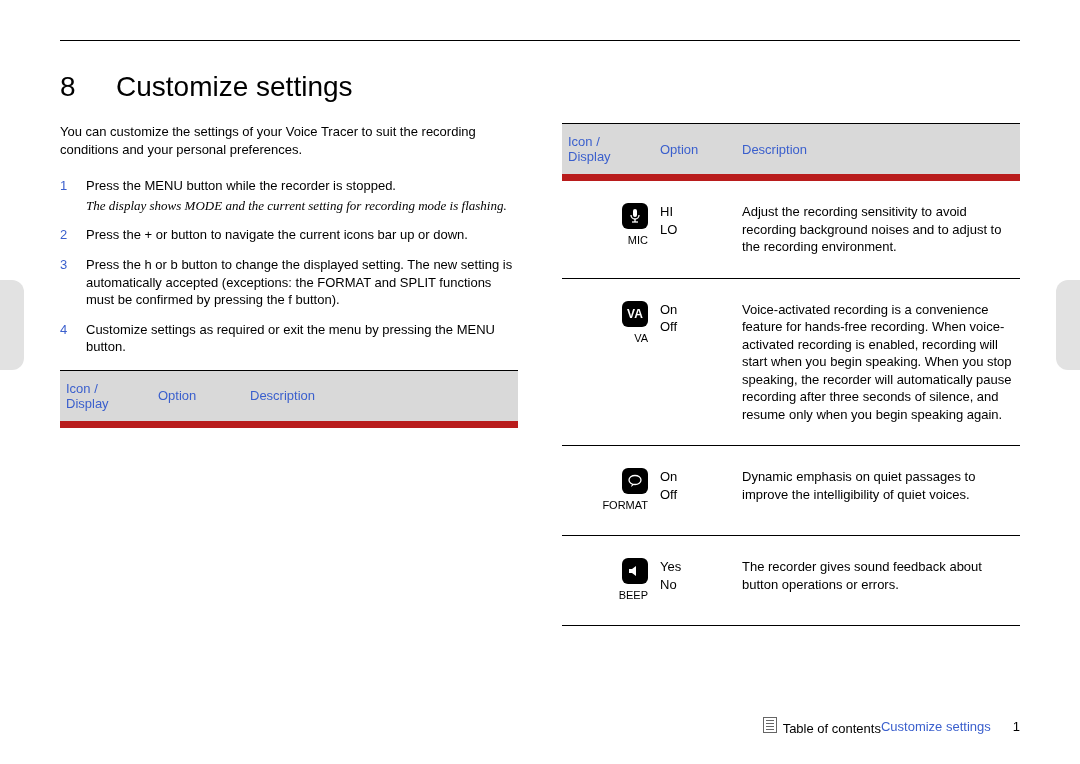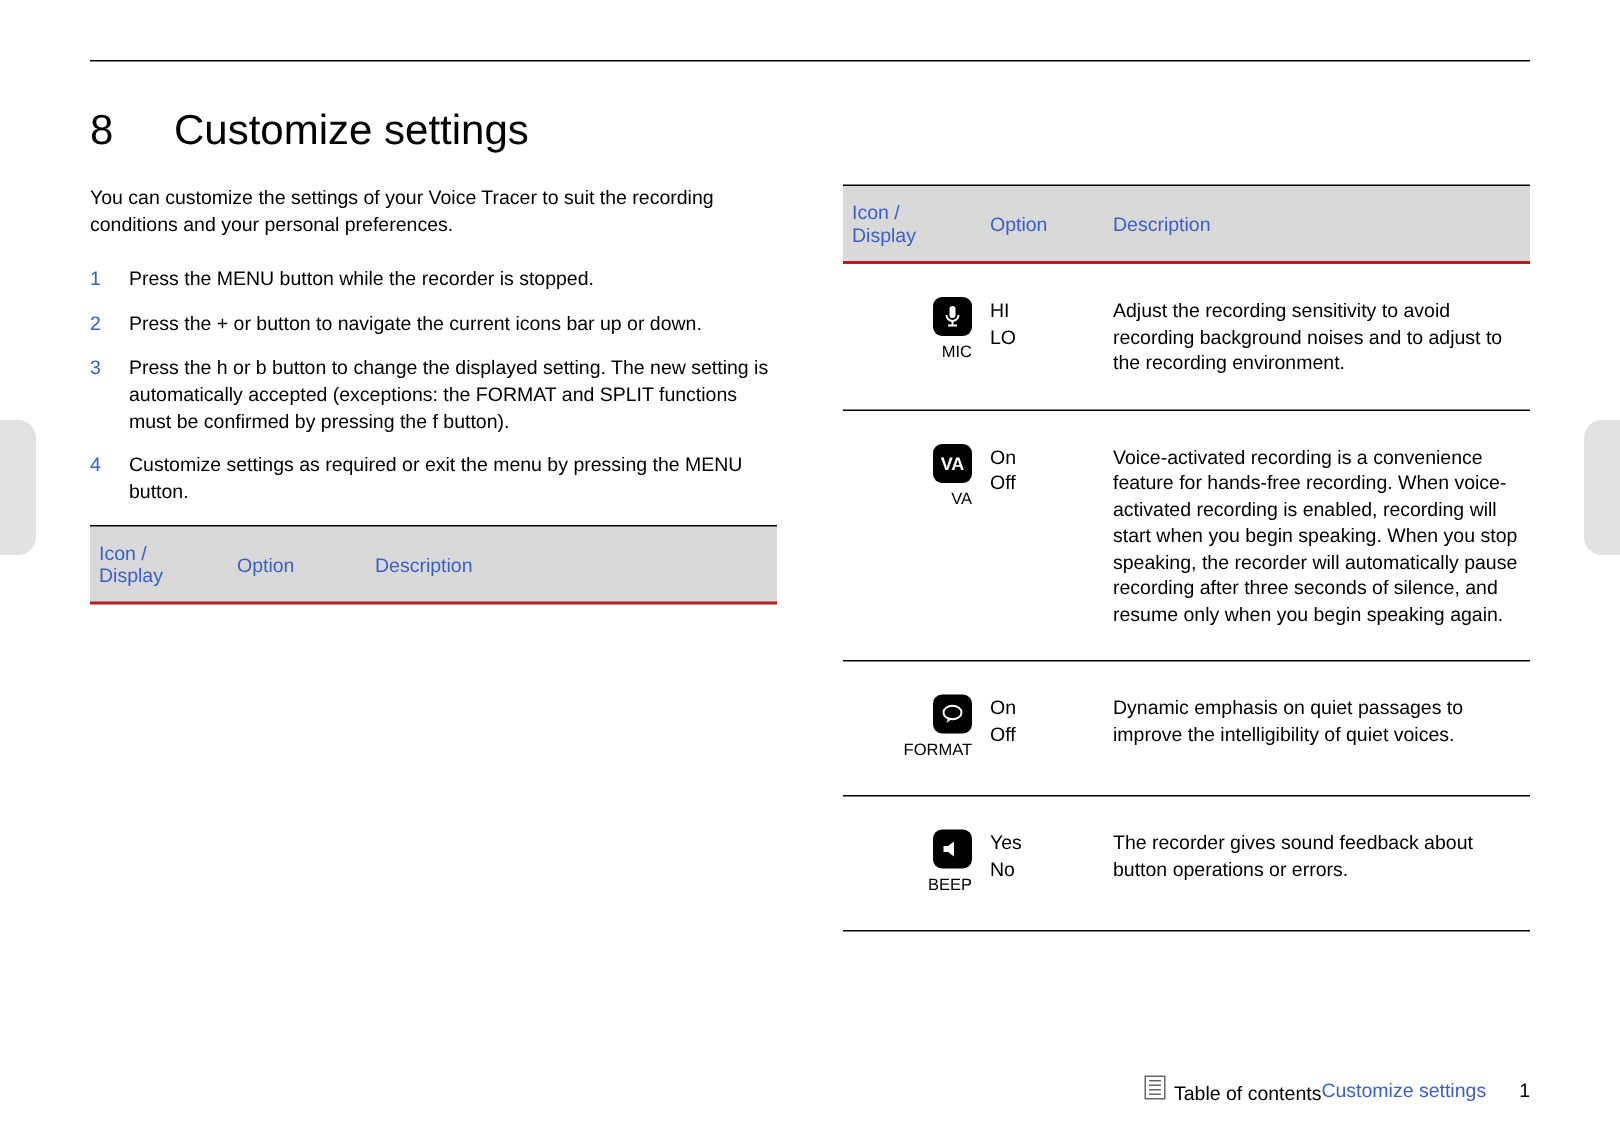--- a/index.html
+++ b/index.html
@@ -69,21 +69,21 @@
     margin-top: 14px;
     font-size: 13px;
   }
   table.opts th {
     background: #d9d9d9;
     color: #3a5fcd;
     font-weight: normal;
     text-align: left;
     padding: 10px 6px;
     border-top: 1px solid #000;
-    border-bottom: 2px solid #b91c1c;
+    border-bottom: 7px solid #b91c1c;
     vertical-align: middle;
   }
   table.opts td {
     padding: 22px 6px;
     vertical-align: top;
     border-bottom: 1px solid #000;
     line-height: 1.35;
   }
   .iconcell { text-align: right; }
   .iconbox {
@@ -138,20 +138,21 @@
 
   <div class="cols">
 
     <div class="col">
       <div class="intro">You can customize the settings of your Voice Tracer to suit the recording conditions and your personal preferences.</div>
 
       <div class="step">
         <div class="step-num">1</div>
         <div class="step-body">
           <span>Press the MENU  button while the recorder is stopped.</span>
+          <div class="step-sub">The display shows MODE and the current setting for recording mode is flashing.</div>
         </div>
       </div>
       <div class="step">
         <div class="step-num">2</div>
         <div class="step-body">Press the + or   button to navigate the current icons bar up or down.</div>
       </div>
       <div class="step">
         <div class="step-num">3</div>
         <div class="step-body">Press the h    or b    button to change the displayed setting. The new setting is automatically accepted (exceptions: the FORMAT and SPLIT functions must be confirmed by pressing the f button).</div>
       </div>

